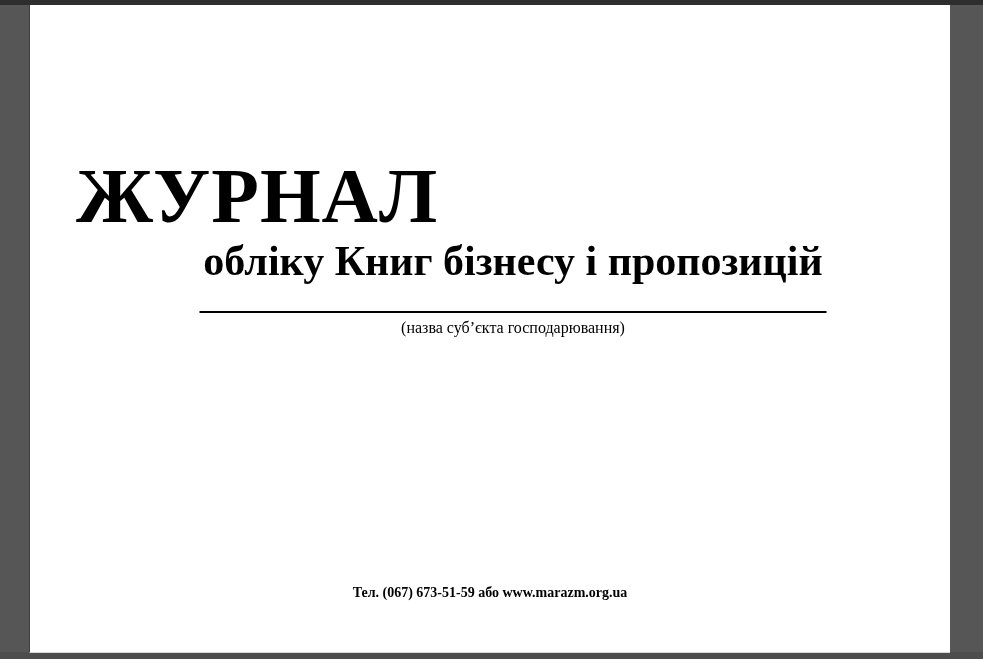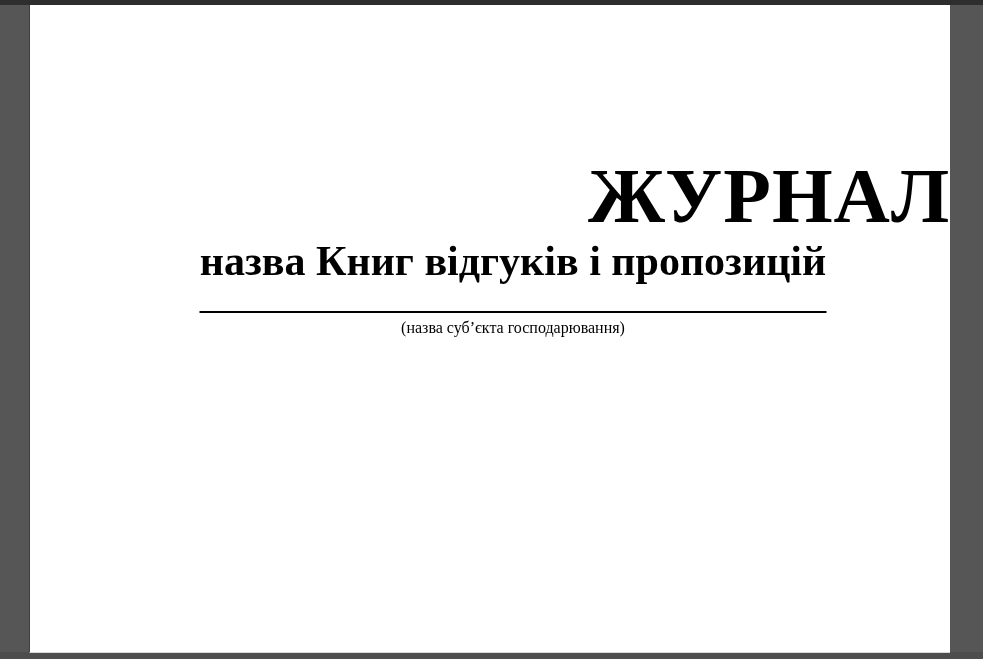--- a/index.html
+++ b/index.html
@@ -29,21 +29,21 @@
     border-bottom: 1px solid #d9d9d9;
   }
 
   
   .doc-content {
     position: absolute; left: 46px; right: 0; top: 0; bottom: 0;
   }
 
   .title {
     position: absolute; top: 152px; left: 0; right: 0;
-    text-align: right;
+    text-align: left;
     font-size: 78px; font-weight: bold; line-height: 1;
     letter-spacing: 1px;
     color: #000;
   }
   .subtitle {
     position: absolute; top: 233px; left: 0; right: 0;
     text-align: center;
     font-size: 42px; font-weight: bold; line-height: 1.1;
     color: #000;
   }
@@ -81,25 +81,26 @@
 
 <div class="viewport">
   <div class="top-edge"></div>
   <div class="bottom-edge"></div>
 
   <div class="page">
     <div class="doc-content">
 
       <div class="title">ЖУРНАЛ</div>
 
-      <div class="subtitle">назва Книг відгуків і пропозицій</div>
+      <div class="subtitle">обліку Книг бізнесу і пропозицій</div>
 
       <div class="name-line"></div>
 
       <div class="caption">(назва суб’єкта господарювання)</div>
 
 
     </div>
 
     <div class="doc-footer">
+      <div>Тел. (067) 673-51-59 або www.marazm.org.ua</div>
     </div>
   </div>
 </div>
 
 </body></html>

